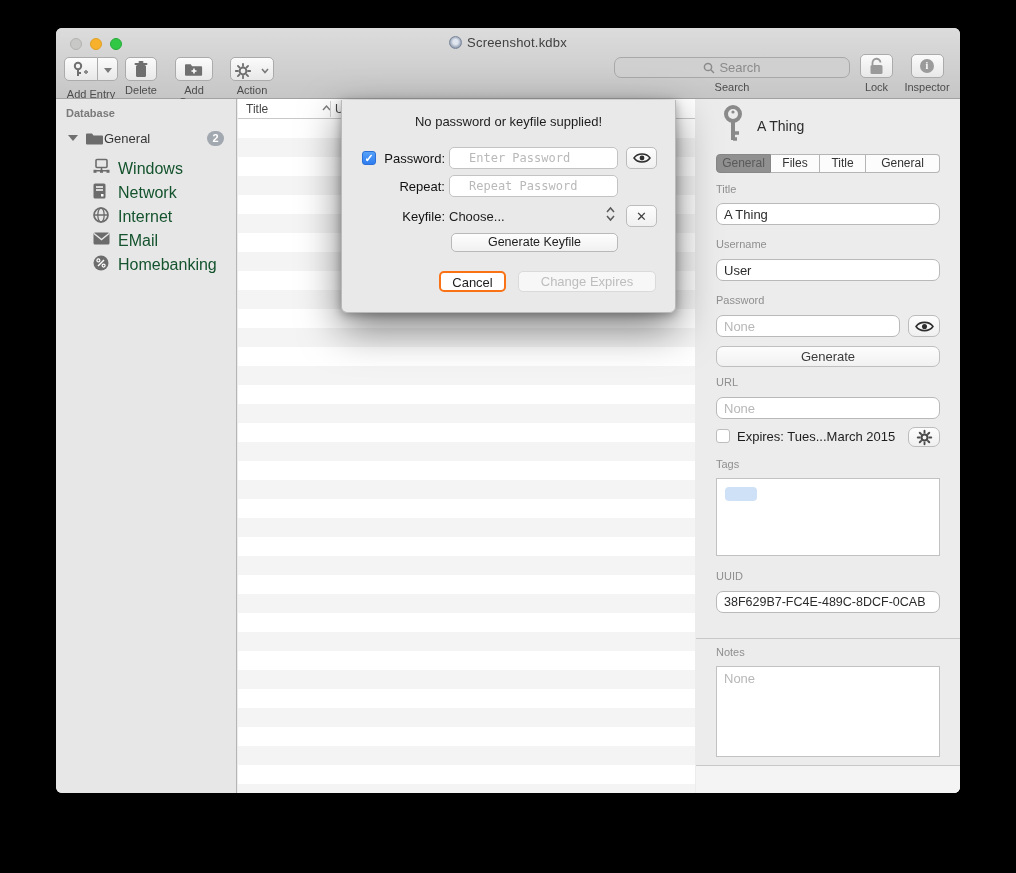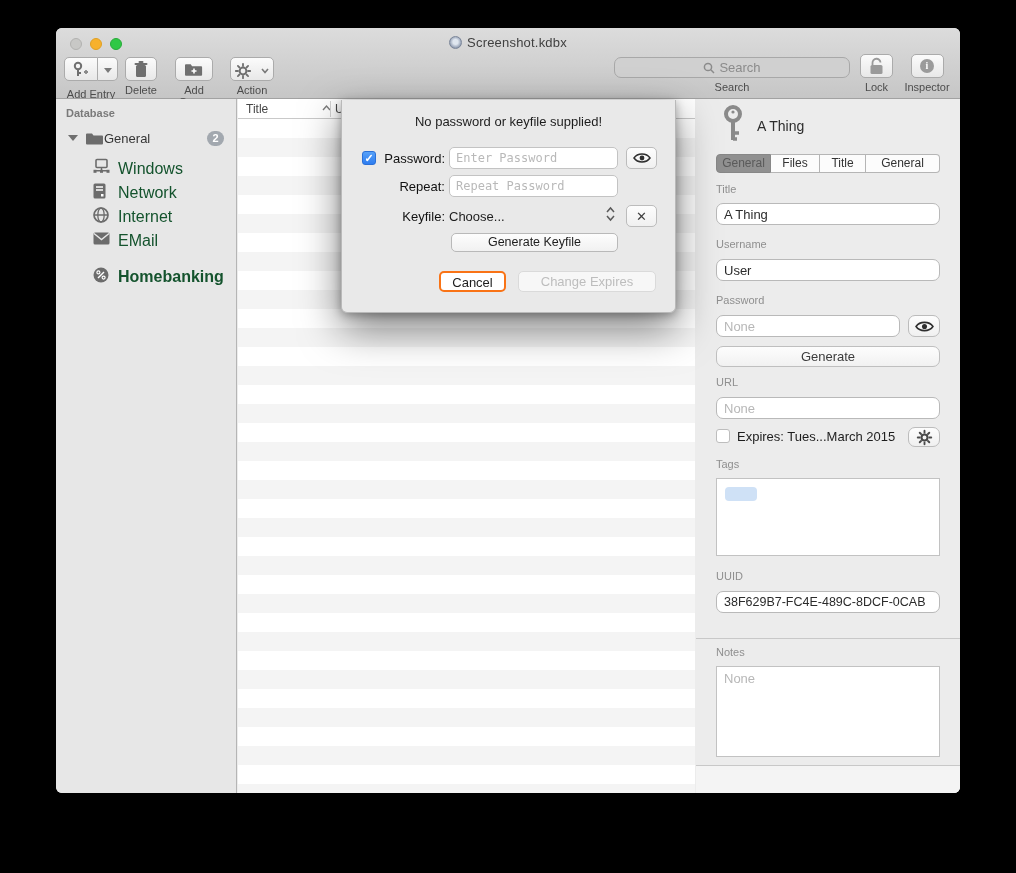--- a/index.html
+++ b/index.html
@@ -112,21 +112,21 @@
     position:absolute; left:285px; top:72px; width:335px; height:213px;
     background:#e9e9e9; border-radius:0 0 6px 6px;
     box-shadow:0 16px 40px rgba(0,0,0,.5), 0 2px 10px rgba(0,0,0,.3);
     border:1px solid #b9b9b9; border-top:none; z-index:5;
   }
   .sheet-msg { position:absolute; top:14px; left:0; width:100%; text-align:center; font-size:13px; color:#1d1d1d; }
   .dlg-label { position:absolute; width:68px; text-align:right; font-size:13px; color:#111; }
   .dlg-field {
     position:absolute; left:107px; width:169px; height:22px;
     border:1px solid #c3c3c3; border-radius:5px; background:#fff;
-    font-family:"DejaVu Sans Mono", monospace; font-size:12px; padding:0 6px; color:#2b2b2b;
+    font-family:"DejaVu Sans Mono", monospace; font-size:12px; padding:0 19px; color:#2b2b2b;
   }
   .dlg-field::placeholder { color:#b9b9b9; }
   .sq-btn {
     position:absolute; left:284px; width:31px; height:22px;
     background:linear-gradient(#fdfdfd,#f0f0f0); border:1px solid #bcbcbc; border-radius:5px;
     display:flex; align-items:center; justify-content:center; color:#3e3e3e; font-size:13px;
   }
   .checkbox {
     position:absolute; width:14px; height:14px; border-radius:3px;
     background:linear-gradient(#57a1f8,#2e7df0); border:1px solid #2a70d8;
@@ -349,21 +349,21 @@
     <div class="sb-item" style="top:129px;">
       <span class="sb-icon">
         <svg width="17" height="13" viewBox="0 0 17 13">
           <rect x="0.5" y="0.5" width="16" height="12" rx="1.5" fill="#6c6c6c"></rect>
           <polyline points="1,1.5 8.5,7.5 16,1.5" fill="none" stroke="#e7e7e7" stroke-width="1.4"></polyline>
         </svg>
       </span>
       <span class="sb-text">EMail</span>
     </div>
 
-    <div class="sb-item" style="top:165px;font-weight:bold;">
+    <div class="sb-item" style="top:153px;">
       <span class="sb-icon">
         <svg width="16" height="16" viewBox="0 0 16 16">
           <circle cx="8" cy="8" r="7.5" fill="#6c6c6c"></circle>
           <line x1="5" y1="11" x2="11" y2="5" stroke="#fff" stroke-width="1.4"></line>
           <circle cx="5.4" cy="5.4" r="1.5" fill="none" stroke="#fff" stroke-width="1.2"></circle>
           <circle cx="10.6" cy="10.6" r="1.5" fill="none" stroke="#fff" stroke-width="1.2"></circle>
         </svg>
       </span>
       <span class="sb-text">Homebanking</span>
     </div>

